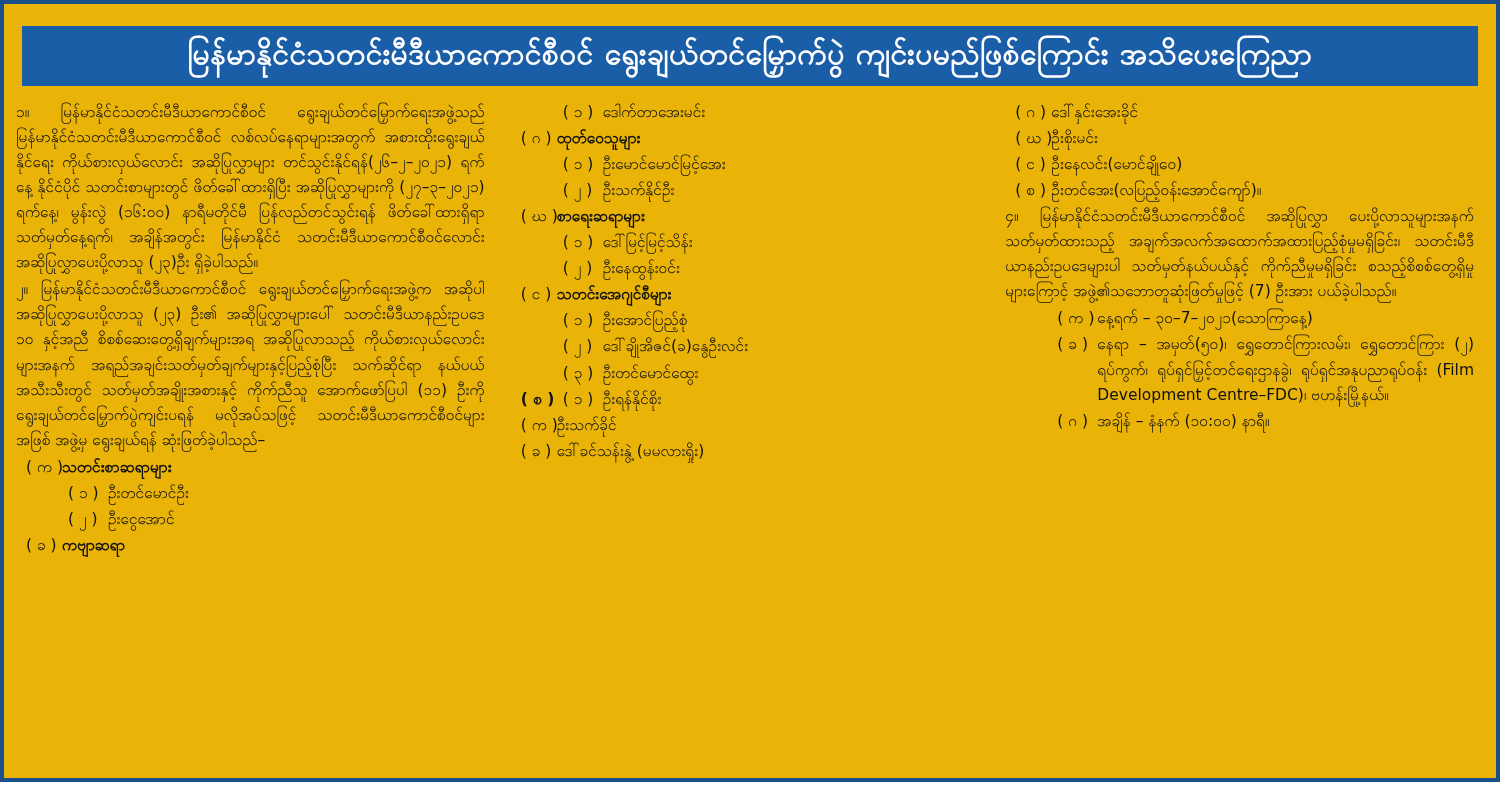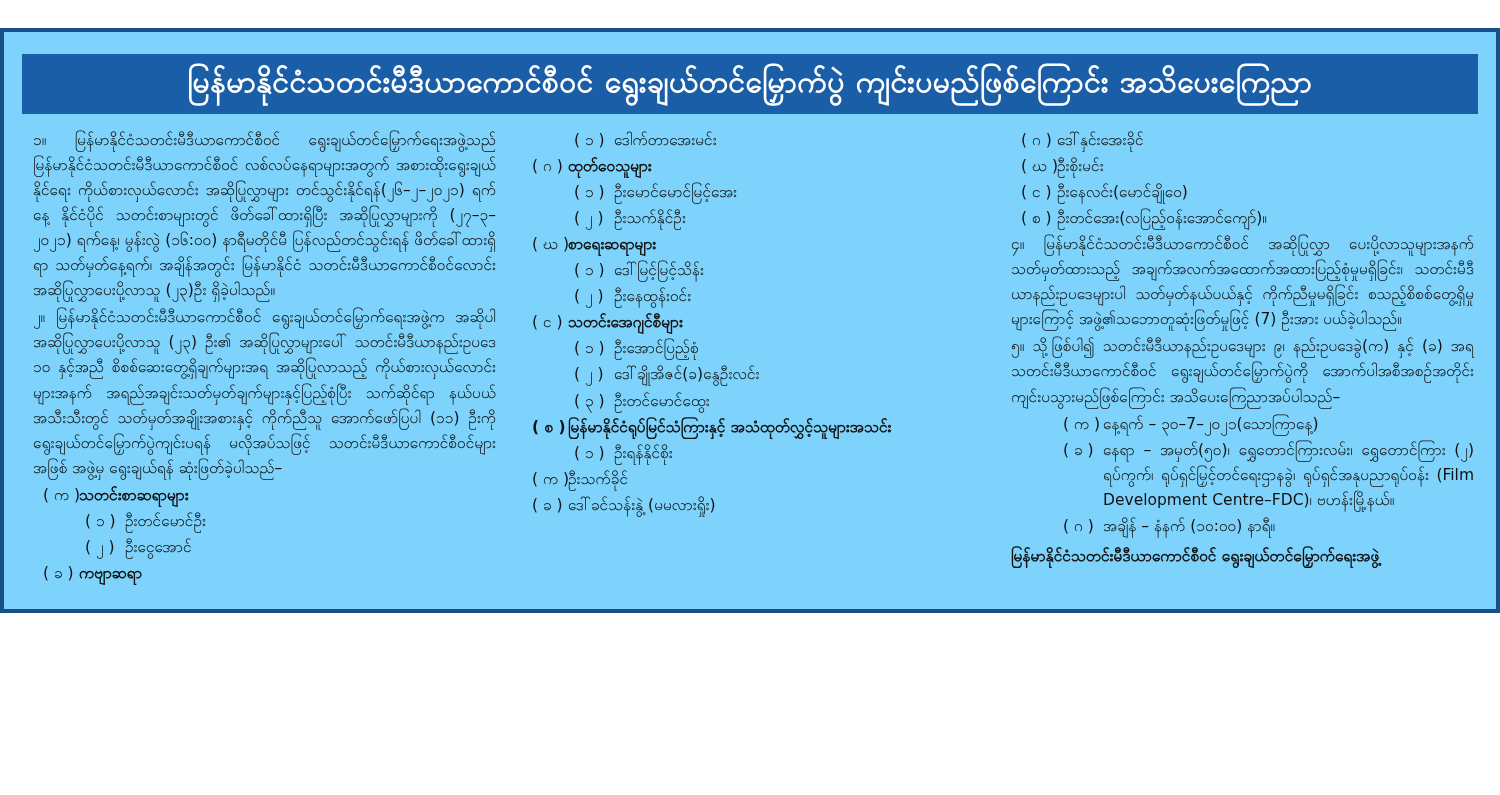--- a/index.html
+++ b/index.html
@@ -10,27 +10,26 @@
   body {
     width: 1500px;
     height: 795px;
     font-family: "DejaVu Sans", "Liberation Sans", sans-serif;
     color: #111111;
     overflow: hidden;
   }
   .page {
     position: relative;
     width: 1500px;
-    height: 585px;
+    height: 782px;
     box-sizing: border-box;
     border-top: 4px solid #1a4f8a;
     border-bottom: 4px solid #1a4f8a;
     padding: 0;
-    background: #7dd3fc;
-    margin-top: 28px;
+    background: #eab308;
   }
   .page::before {
     content: "";
     position: absolute;
     left: 0; top: 0; bottom: 0;
     width: 4px;
     background: #1a4f8a;
   }
   .page::after {
     content: "";
@@ -46,21 +45,21 @@
     text-align: center;
     padding: 9px 10px 13px 10px;
     font-size: 30px;
     font-weight: bold;
     line-height: 1.25;
     letter-spacing: 0.5px;
   }
   .columns {
     display: flex;
     gap: 26px;
-    padding: 14px 26px 10px 33px;
+    padding: 14px 26px 10px 16px;
     box-sizing: border-box;
   }
   .col {
     flex: 1 1 0;
     min-width: 0;
     font-size: 15.5px;
     line-height: 1.62;
     text-align: justify;
   }
   .col.mid { flex: 1 1 0; }
@@ -206,21 +205,20 @@
         <span class="mk">( ၂ )</span>
         <span>ဒေါ်ချိုအိဇင်(ခ)နွေဦးလင်း</span>
       </div>
       <div class="lvl2">
         <span class="mk">( ၃ )</span>
         <span>ဦးတင်မောင်ထွေး</span>
       </div>
 
       <div class="lvl1-wrap bold">
         <span class="mk">( စ )</span>
-        <span>မြန်မာနိုင်ငံရုပ်မြင်သံကြားနှင့်    အသံထုတ်လွှင့်သူများအသင်း</span>
       </div>
       <div class="lvl2">
         <span class="mk">( ၁ )</span>
         <span>ဦးရန်နိုင်စိုး</span>
       </div>
 
 
       <div class="lvl1-plain">
         <span class="mk">( က )</span>
         <span>ဦးသက်ခိုင်</span>
@@ -243,38 +241,36 @@
       <div class="lvl1-plain">
         <span class="mk">( င )</span>
         <span>ဦးနေလင်း(မောင်ချိုဝေ)</span>
       </div>
       <div class="lvl1-plain">
         <span class="mk">( စ )</span>
         <span>ဦးတင်အေး(လပြည့်ဝန်းအောင်ကျော်)။</span>
       </div>
 
       <p class="para">၄။   မြန်မာနိုင်ငံသတင်းမီဒီယာကောင်စီဝင် အဆိုပြုလွှာ ပေးပို့လာသူများအနက် သတ်မှတ်ထားသည့် အချက်အလက်အထောက်အထားပြည့်စုံမှုမရှိခြင်း၊ သတင်းမီဒီယာနည်းဥပဒေများပါ သတ်မှတ်နယ်ပယ်နှင့် ကိုက်ညီမှုမရှိခြင်း စသည့်စိစစ်တွေ့ရှိမှုများကြောင့် အဖွဲ့၏သဘောတူဆုံးဖြတ်မှုဖြင့် (7) ဦးအား ပယ်ခဲ့ပါသည်။</p>
-      <p class="para">၅။   သို့ဖြစ်ပါ၍ သတင်းမီဒီယာနည်းဥပဒေများ ၉၊ နည်းဥပဒေခွဲ(က) နှင့် (ခ) အရ သတင်းမီဒီယာကောင်စီဝင် ရွေးချယ်တင်မြှောက်ပွဲကို အောက်ပါအစီအစဉ်အတိုင်း ကျင်းပသွားမည်ဖြစ်ကြောင်း အသိပေးကြေညာအပ်ပါသည်–</p>
 
       <div class="sub-block">
         <span class="mk">( က )</span>
         <span>နေ့ရက်</span>
         <span>–</span>
         <span>၃၀–7–၂၀၂၁(သောကြာနေ့)</span>
       </div>
       <div class="sub-block">
         <span class="mk">( ခ )</span>
         <span>နေရာ</span>
         <span>–</span>
         <span>အမှတ်(၅၀)၊  ရွှေတောင်ကြားလမ်း၊ ရွှေတောင်ကြား (၂) ရပ်ကွက်၊ ရုပ်ရှင်မြှင့်တင်ရေးဌာနခွဲ၊ ရုပ်ရှင်အနုပညာရုပ်ဝန်း (Film Development Centre–FDC)၊ ဗဟန်းမြို့နယ်။</span>
       </div>
       <div class="sub-block">
         <span class="mk">( ဂ )</span>
         <span>အချိန်</span>
         <span>–</span>
         <span>နံနက် (၁၀:၀၀) နာရီ။</span>
       </div>
 
-      <div class="signature">မြန်မာနိုင်ငံသတင်းမီဒီယာကောင်စီဝင် ရွေးချယ်တင်မြှောက်ရေးအဖွဲ့</div>
     </div>
 
   </div>
 </div>
 
 </body></html>

